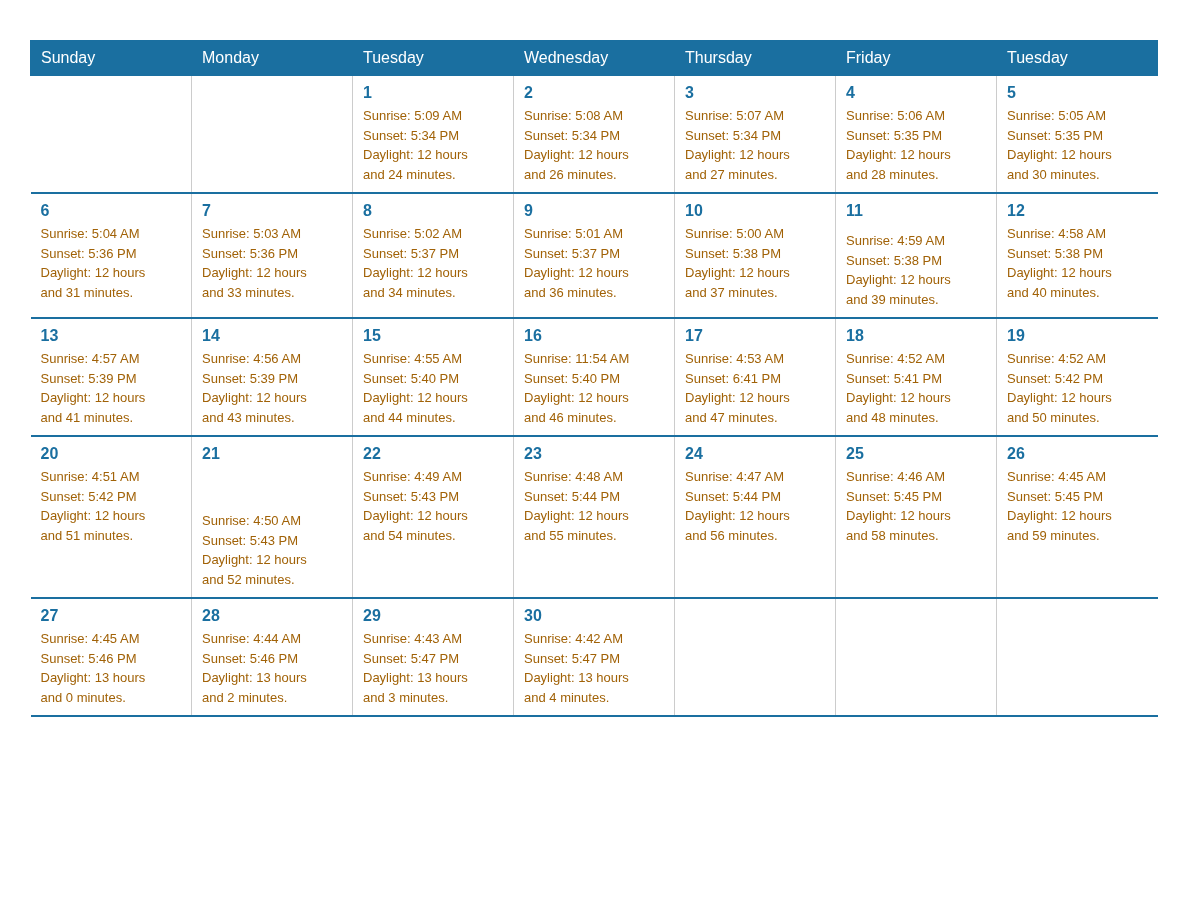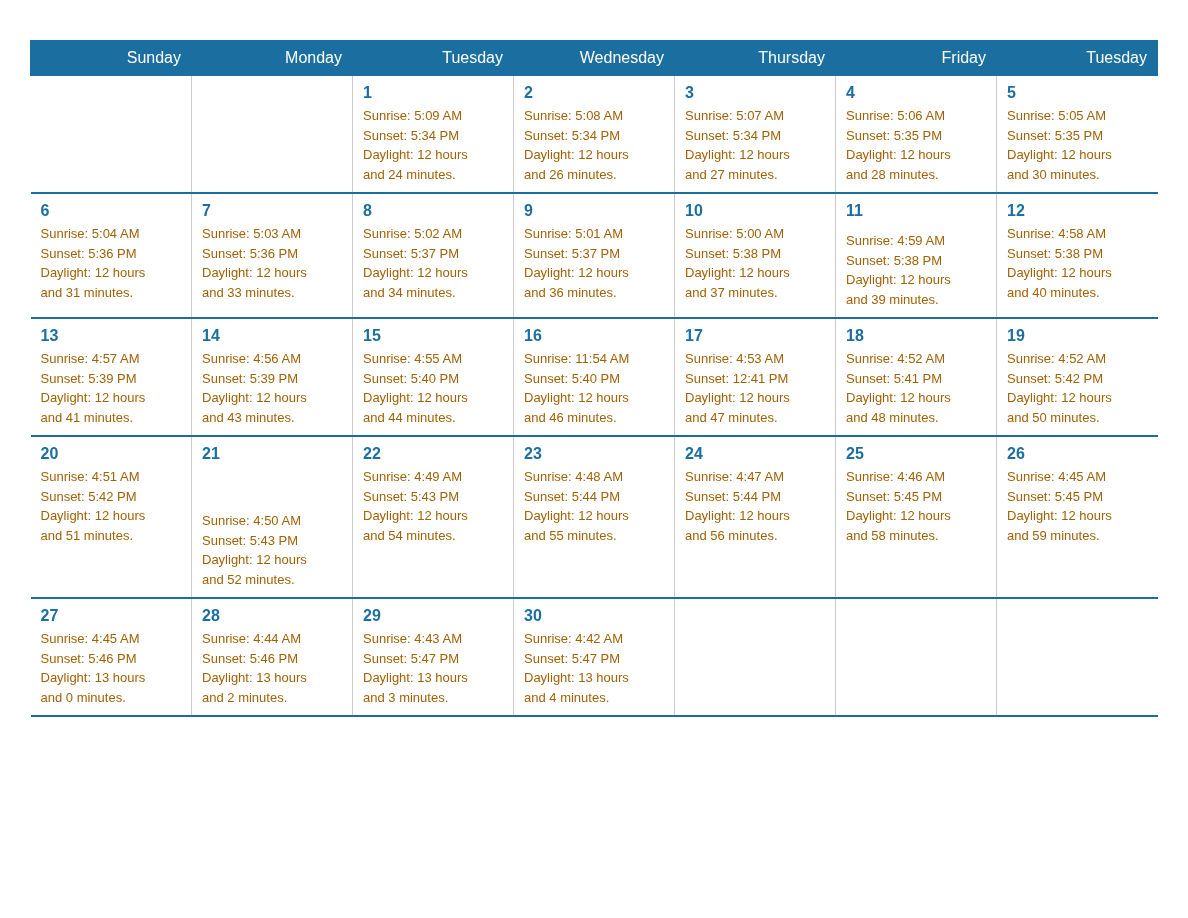--- a/index.html
+++ b/index.html
@@ -57,21 +57,21 @@
       table-layout: fixed;
     }
     thead tr {
       background-color: #1a6fa0;
     }
     thead th {
       color: #fff;
       font-weight: normal;
       font-size: 16px;
       padding: 8px 10px;
-      text-align: right;
+      text-align: left;
       border: 1px solid #1a6fa0;
       margin-top: 37px;
     }
     tbody tr {
       border-bottom: 2px solid #1a6fa0;
     }
     tbody td {
       vertical-align: top;
       padding: 8px 10px;
       font-size: 13px;
@@ -229,21 +229,21 @@
         <td>
           <span class="day-number">16</span>
           <div class="day-info" style="white-space: pre-line;">Sunrise: 11:54 AM
 Sunset: 5:40 PM
 Daylight: 12 hours
 and 46 minutes.</div>
         </td>
         <td>
           <span class="day-number">17</span>
           <div class="day-info" style="white-space: pre-line;">Sunrise: 4:53 AM
-Sunset: 12:41 PM
+Sunset: 6:41 PM
 Daylight: 12 hours
 and 47 minutes.</div>
         </td>
         <td>
           <span class="day-number">18</span>
           <div class="day-info" style="white-space: pre-line;">Sunrise: 4:52 AM
 Sunset: 5:41 PM
 Daylight: 12 hours
 and 48 minutes.</div>
         </td>

